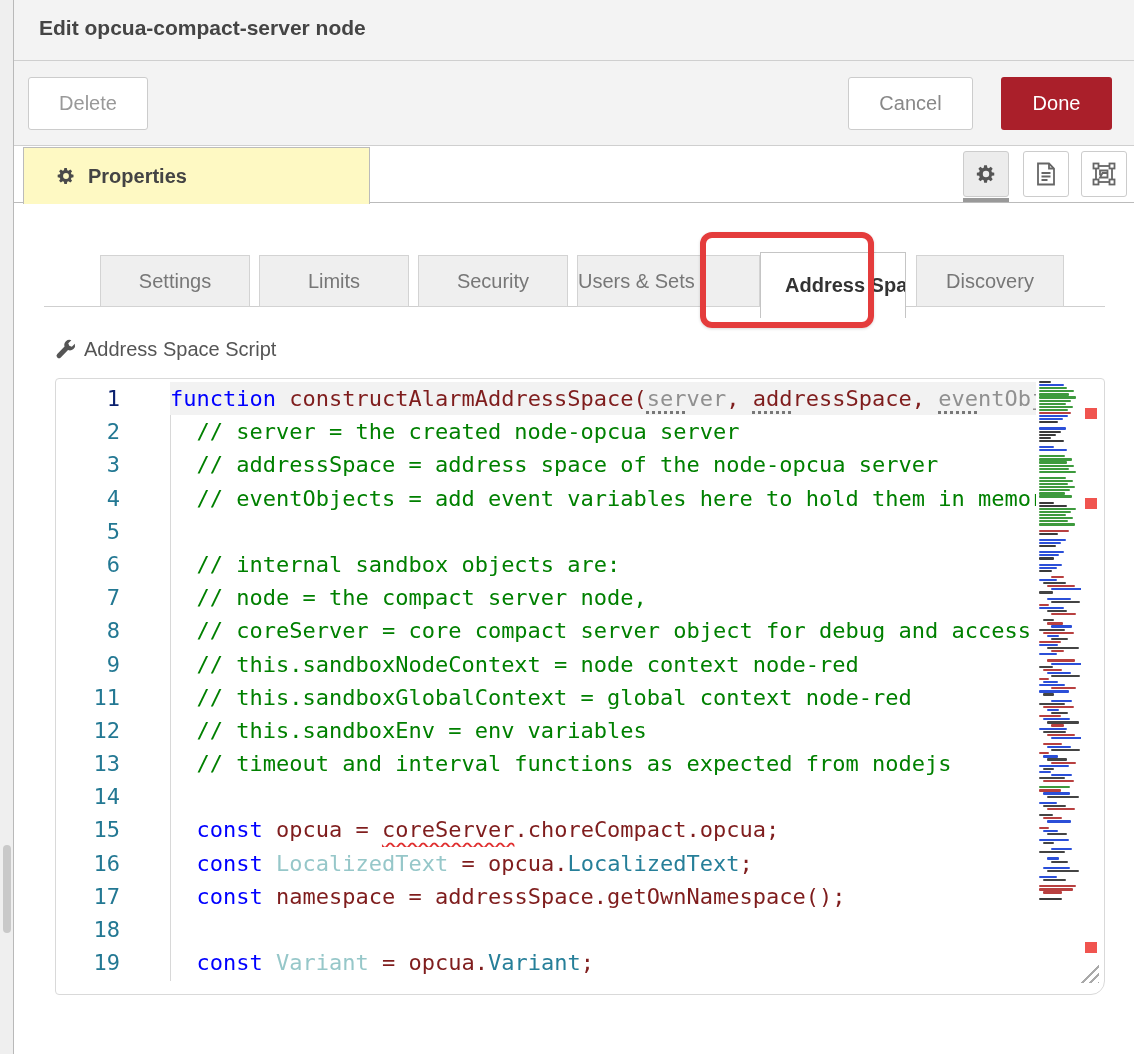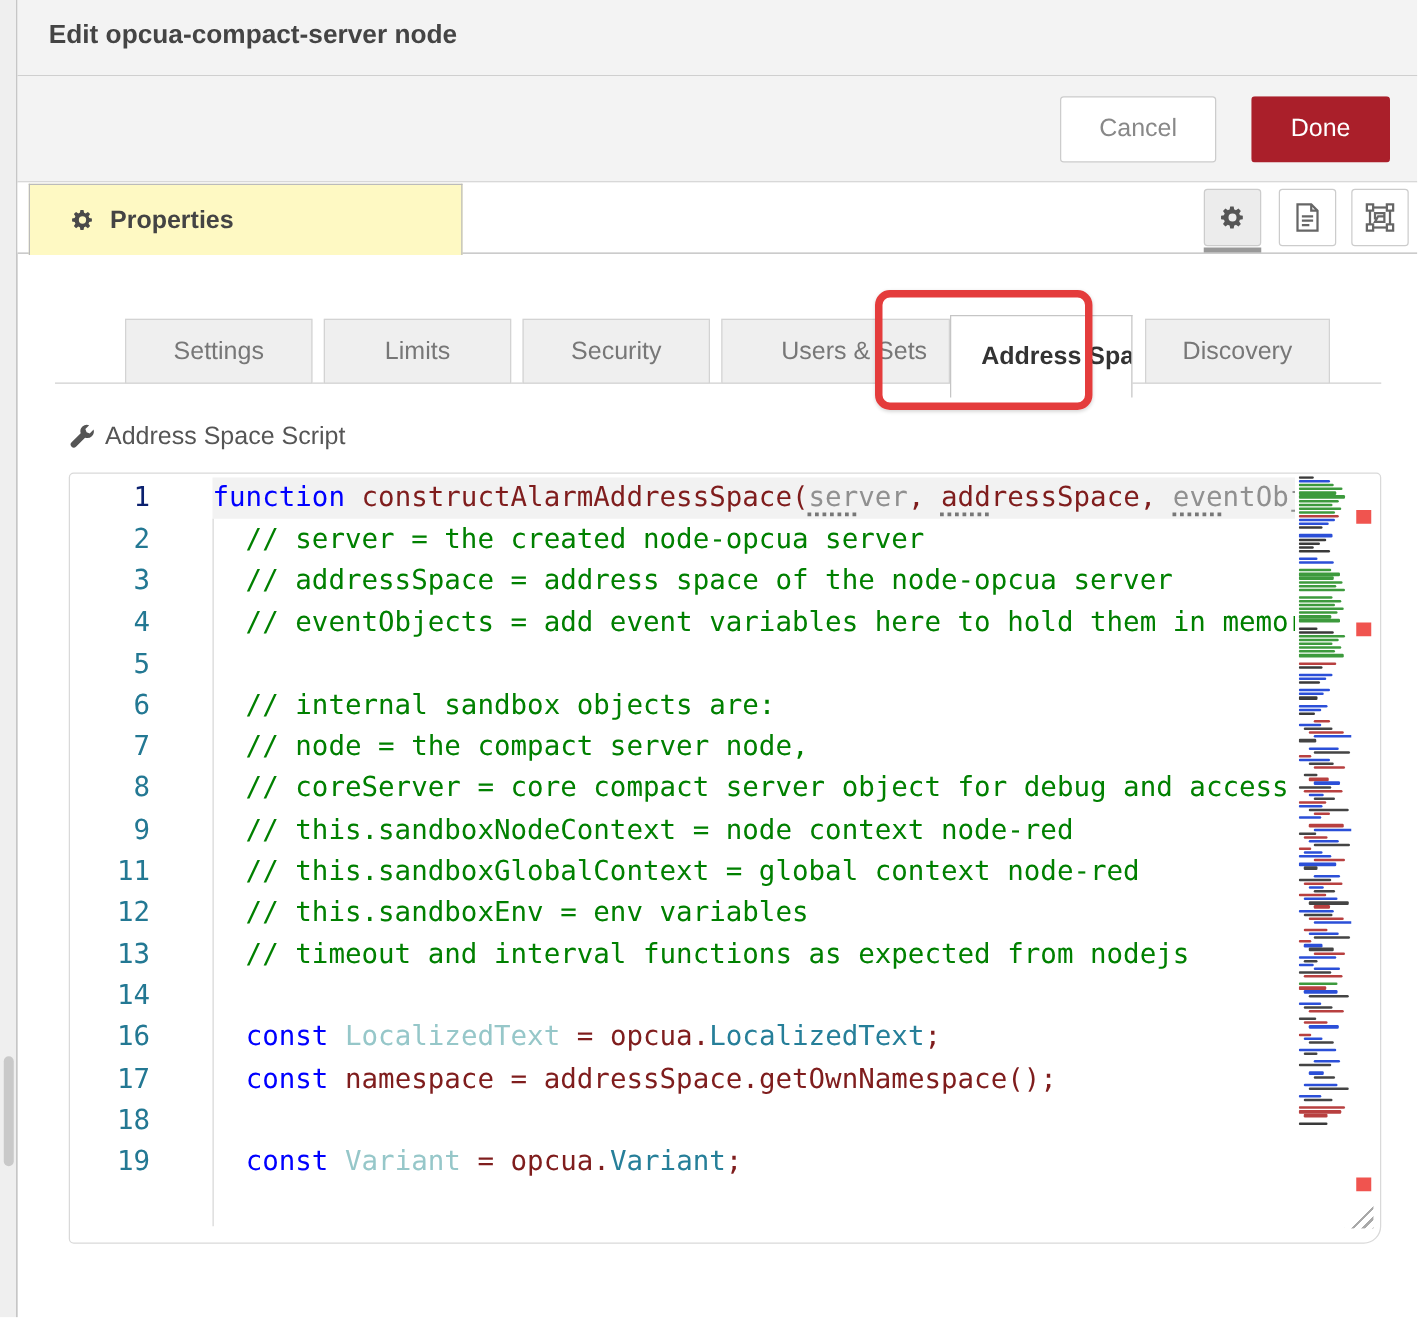--- a/index.html
+++ b/index.html
@@ -26,21 +26,21 @@
   .head-rule { position:absolute; left:14px; top:202px; width:1120px; height:1px; background:#bbb; }
   .properties-tab { position:absolute; left:23px; top:147px; width:347px; height:57px; background:#fef9c3; border:1px solid #bbb; border-bottom:none; z-index:2; display:flex; align-items:center; gap:12px; padding-left:32px; }
   .properties-tab .label { font-size:20px; font-weight:bold; color:#444; }
   .icon-btn { position:absolute; top:151px; width:46px; height:46px; background:#fff; border:1px solid #ccc; border-radius:3px; display:flex; align-items:center; justify-content:center; cursor:pointer; }
   .icon-btn.active { background:#ececec; }
   .icon-btn-underline { position:absolute; left:963px; top:198px; width:46px; height:4px; background:#999; }
 
   
   .tabs-rule { position:absolute; left:44px; top:306px; width:1061px; height:1px; background:#cfcfcf; }
   .tab { position:absolute; top:255px; height:52px; background:#efefef; border:1px solid #d3d3d3; color:#777; font-size:20px; display:flex; align-items:center; justify-content:center; cursor:pointer; overflow:hidden; white-space:nowrap;margin-left:44px; }
-  .tab-users { justify-content:flex-start; padding-left:47px; }
+  .tab-users { justify-content:flex-start; }
   .tab.active-tab { top:252px; height:66px; background:#fff; border:1px solid #c5c5c5; border-bottom:none; color:#333; font-weight:bold; justify-content:flex-start; padding-left:24px; z-index:3; }
   .annotation-box { position:absolute; left:700px; top:232px; width:174px; height:96px; border:6px solid #e43c3c; border-radius:12px; z-index:5; pointer-events:none; box-shadow:0 1px 3px rgba(0,0,0,0.15); }
 
   
   .section-label { position:absolute; left:55px; top:338px; display:flex; align-items:center; gap:8px; color:#555; font-size:20px; }
 
   
   .editor { position:absolute; left:55px; top:378px; width:1050px; height:617px; border:1px solid #d9d9d9; border-radius:4px 4px 14px 4px; background:#fff; overflow:hidden; }
   .rows { position:absolute; left:1px; top:3px; width:979px; }
   .row { display:flex; height:33.2px; line-height:33.2px; font-family:"DejaVu Sans Mono", monospace; font-size:22px; }
@@ -76,20 +76,21 @@
 
   <div class="left-strip">
     <div class="left-scroll-thumb"></div>
   </div>
 
   <div class="title-bar">
     <h1>Edit opcua-compact-server node</h1>
   </div>
 
   <div class="button-bar">
+    <div class="btn btn-delete">Delete</div>
     <div class="btn btn-cancel">Cancel</div>
     <div class="btn btn-done" id="done-btn" style="background: rgb(170, 31, 42);">Done</div>
   </div>
 
   <div class="form-head"></div>
   <div class="head-rule"></div>
 
   <div class="properties-tab">
     <span>
       <svg width="20" height="20" viewBox="0 0 24 24" fill="#4a4a4a">
@@ -197,20 +198,24 @@
         </div>
         <div class="row">
           <div class="ln">13</div>
           <div class="code"><span class="tok-c">  // timeout and interval functions as expected from nodejs</span></div>
         </div>
         <div class="row">
           <div class="ln">14</div>
           <div class="code"></div>
         </div>
         <div class="row">
+          <div class="ln">15</div>
+          <div class="code"><span class="tok-p">  </span><span class="tok-k">const</span><span class="tok-p"> opcua = </span><span class="tok-p tok-sq">coreServer</span><span class="tok-p">.choreCompact.opcua;</span></div>
+        </div>
+        <div class="row">
           <div class="ln">16</div>
           <div class="code"><span class="tok-p">  </span><span class="tok-k">const</span><span class="tok-p"> </span><span class="tok-t tok-f">LocalizedText</span><span class="tok-p"> = opcua.</span><span class="tok-t">LocalizedText</span><span class="tok-p">;</span></div>
         </div>
         <div class="row">
           <div class="ln">17</div>
           <div class="code"><span class="tok-p">  </span><span class="tok-k">const</span><span class="tok-p"> namespace = addressSpace.getOwnNamespace();</span></div>
         </div>
         <div class="row">
           <div class="ln">18</div>
           <div class="code"></div>

